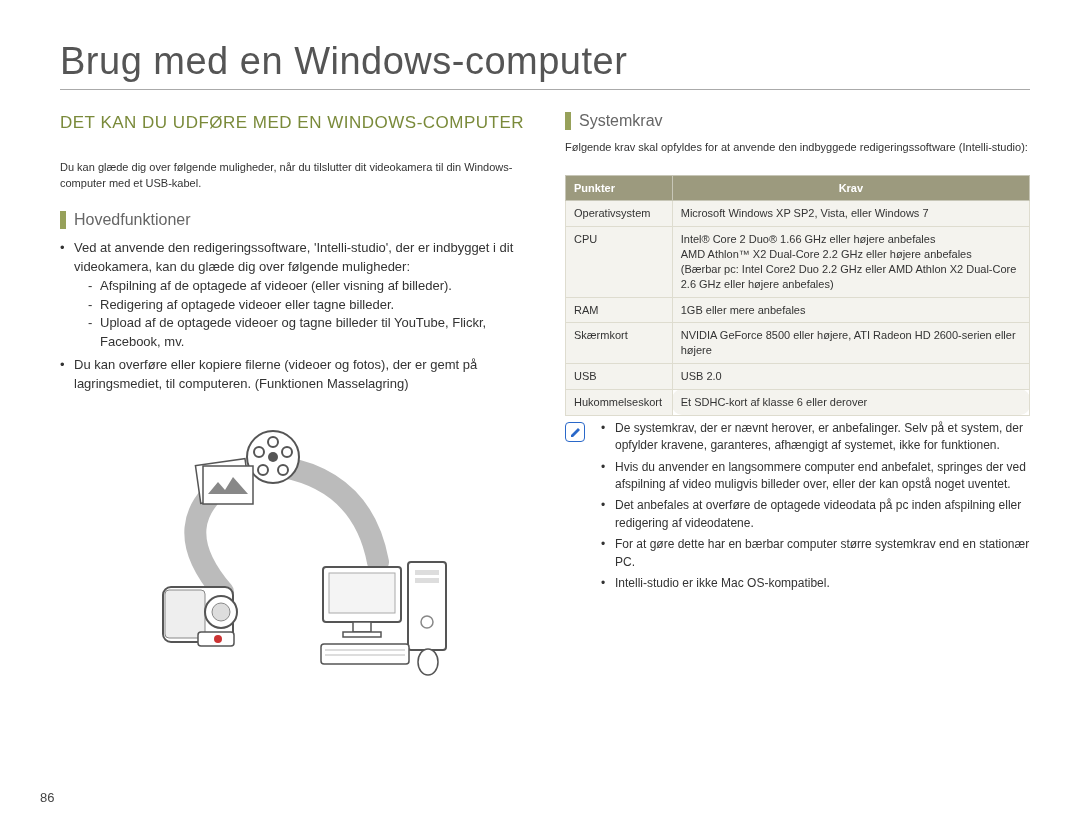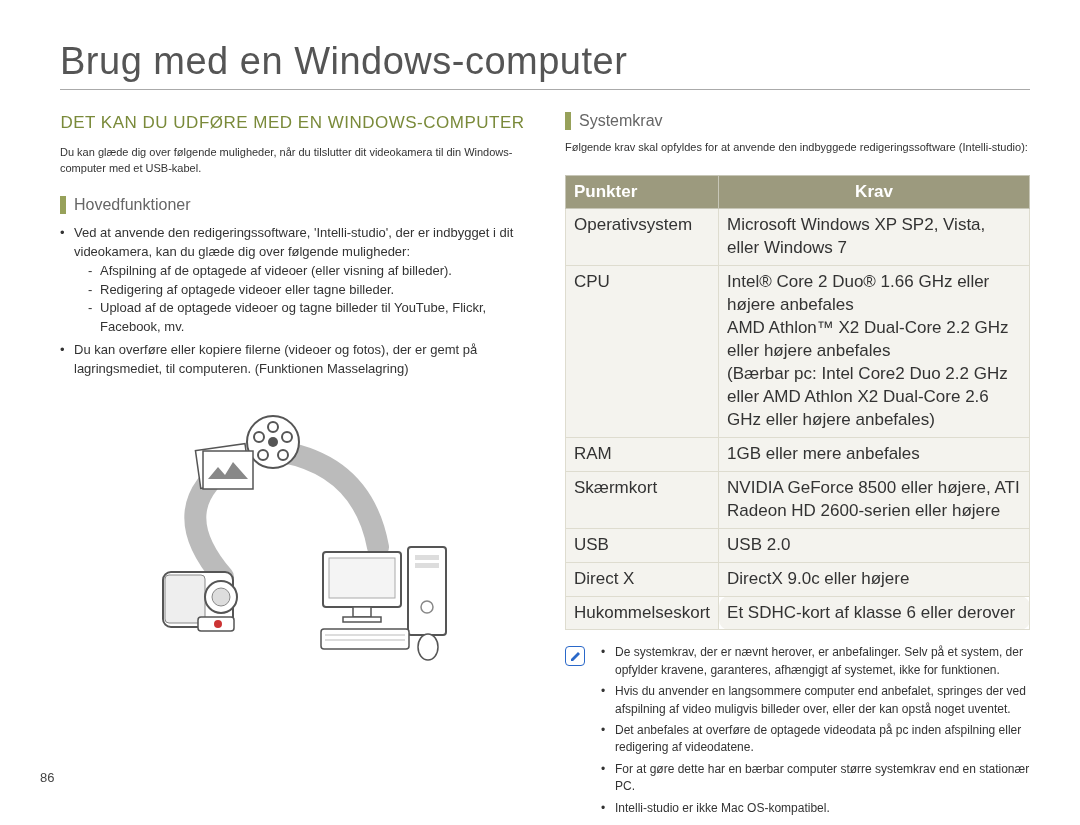--- a/index.html
+++ b/index.html
@@ -24,23 +24,22 @@
   .columns {
     display: flex;
     gap: 40px;
   }
   .col { flex: 1; }
   .section-heading-major {
     color: #7a8a3a;
     font-size: 17px;
     font-weight: 400;
     letter-spacing: 0.5px;
-    margin-bottom: 12px;
+    margin-bottom: 27px;
     line-height: 1.25;
-    text-align: center;
   }
   .intro-text {
     font-size: 11px;
     line-height: 1.4;
     margin-bottom: 20px;
   }
   .subheading {
     font-size: 16px;
     color: #666;
     border-left: 6px solid #97a15a;
@@ -74,22 +73,22 @@
     padding-left: 12px;
   }
   ul.dashed > li::before {
     content: "-";
     position: absolute;
     left: 0;
   }
   .req-table {
     width: 100%;
     border-collapse: collapse;
-    font-size: 17px;
-    margin-bottom: 14px;
+    font-size: 11px;
+    margin-bottom: 4px;
   }
   .req-table th {
     background: #9c9a7e;
     color: #fff;
     font-weight: 700;
     padding: 6px 8px;
     text-align: left;
     border: 1px solid #c7c6b7;
   }
   .req-table th:last-child { text-align: center; }
@@ -121,21 +120,21 @@
   }
   .note-box ul.bulleted { font-size: 12px; }
   .illus {
     margin-top: 28px;
     display: flex;
     justify-content: center;
   }
   .illus svg { width: 380px; height: 260px; }
   .page-number {
     position: absolute;
-    bottom: 40px;
+    bottom: 20px;
     left: 40px;
     font-size: 13px;
     color: #444;
   }
 </style>
 </head>
 <body>
 
 <h1 class="page-title">Brug med en Windows-computer</h1>
 
@@ -229,24 +228,20 @@
             <td>RAM</td>
             <td style="white-space: pre-line;">1GB eller mere anbefales</td>
           </tr>
           <tr>
             <td>Skærmkort</td>
             <td style="white-space: pre-line;">NVIDIA GeForce 8500 eller højere, ATI Radeon HD 2600-serien eller højere</td>
           </tr>
           <tr>
             <td>USB</td>
             <td style="white-space: pre-line;">USB 2.0</td>
-          </tr>
-          <tr>
-            <td>Direct X</td>
-            <td style="white-space: pre-line;">DirectX 9.0c eller højere</td>
           </tr>
           <tr>
             <td>Hukommelseskort</td>
             <td style="white-space: pre-line; border-radius: 10px;">Et SDHC-kort af klasse 6 eller derover</td>
           </tr>
         </tbody>
     </table>
 
     <div class="note-box">
       <div class="note-icon">

